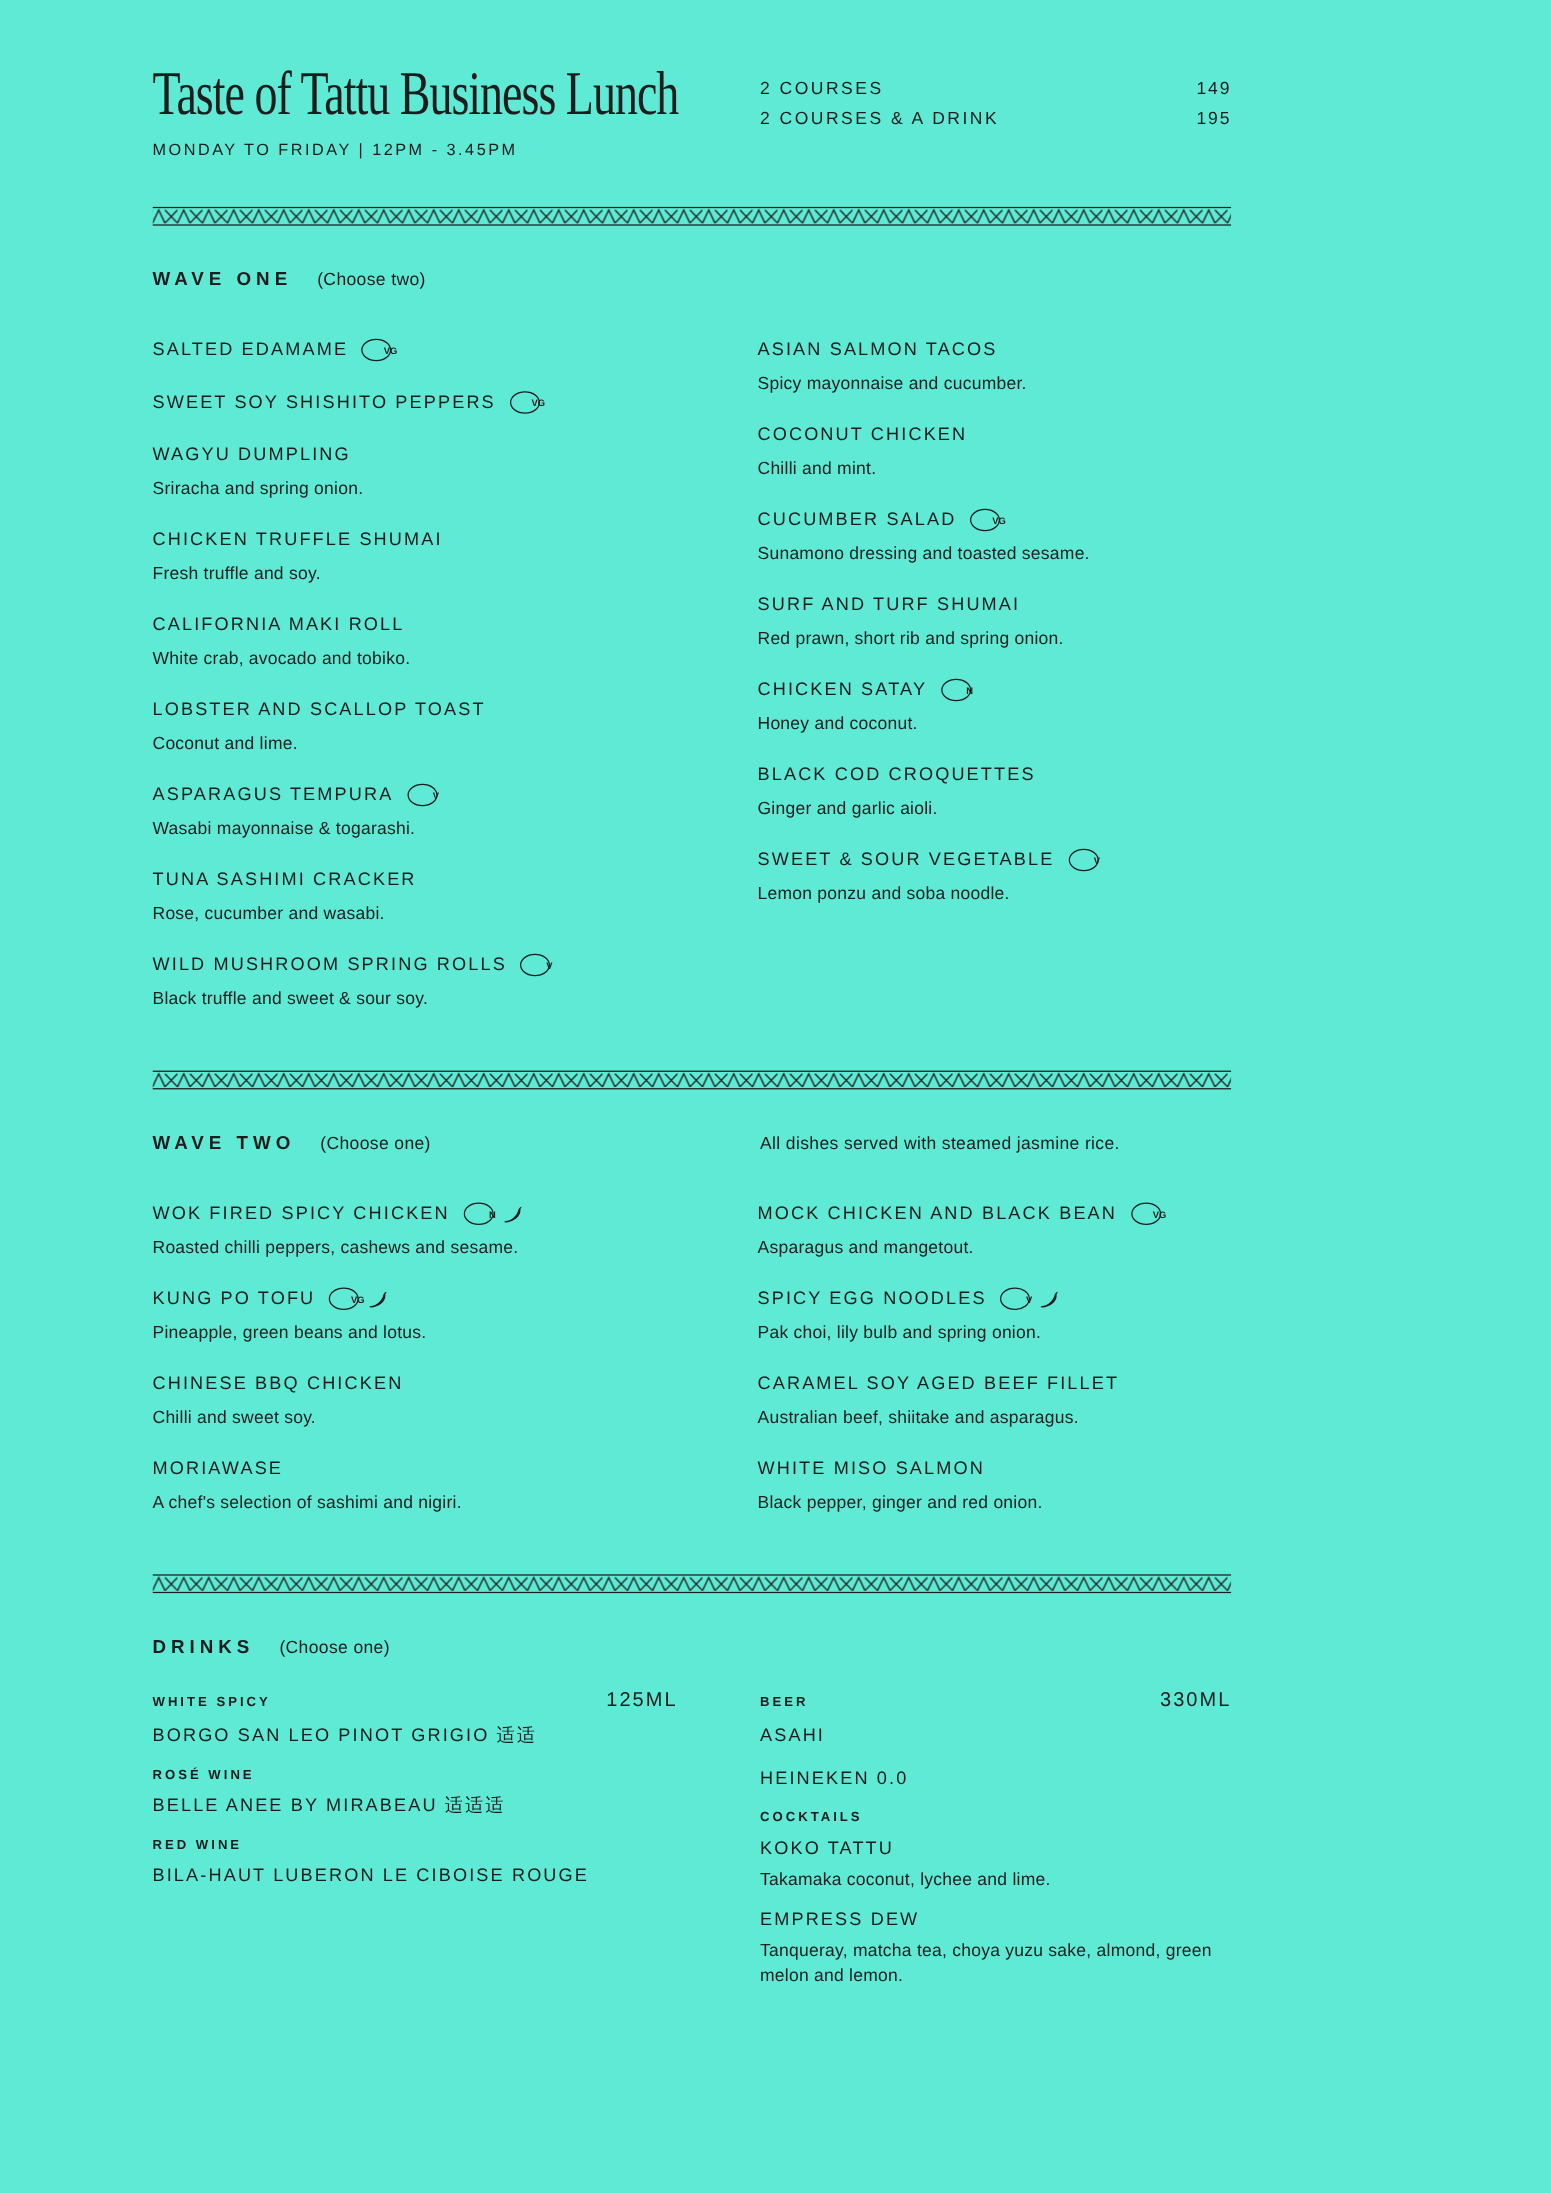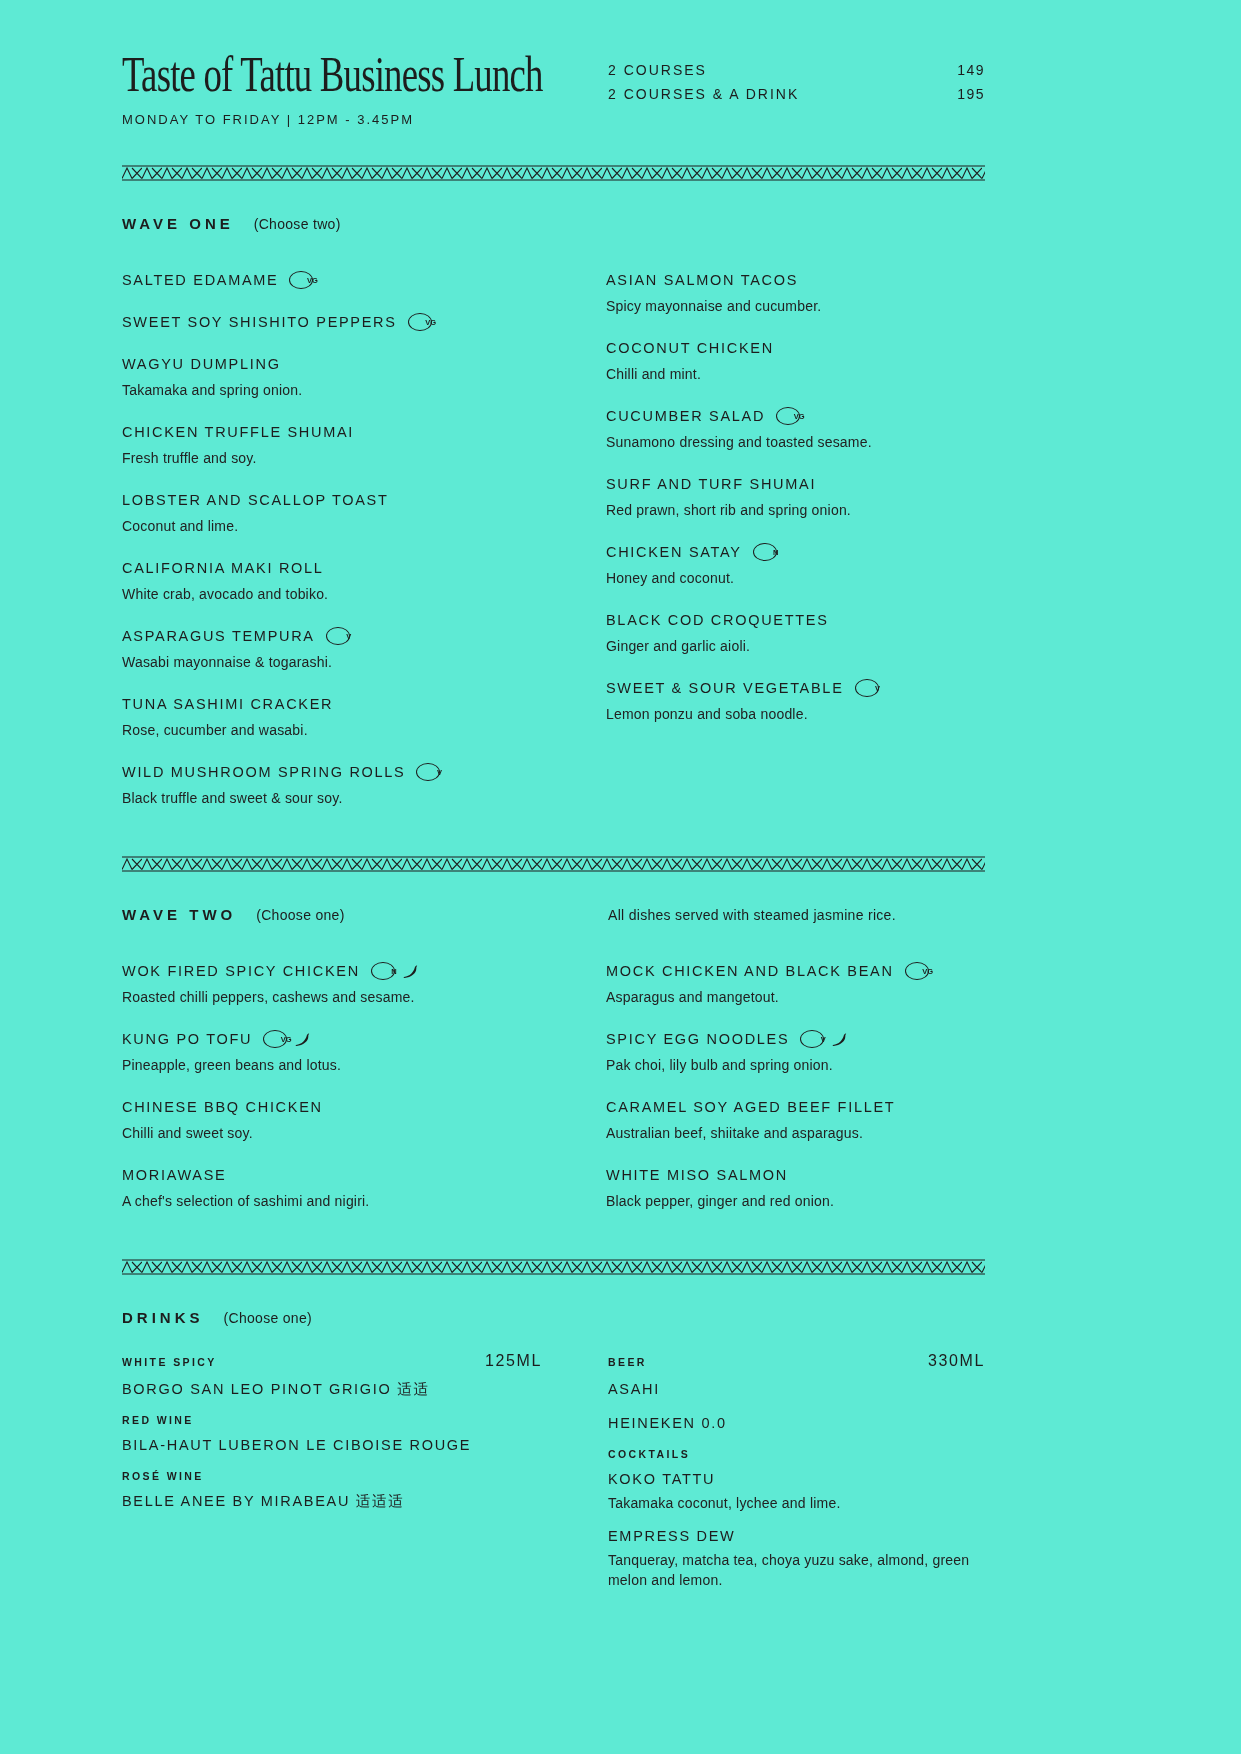--- a/index.html
+++ b/index.html
@@ -136,45 +136,45 @@
 
                 </div>
 
               </div>
 
               <div class="dish">
                 <div class="dish-name-row">
                   <span class="dish-name">WAGYU DUMPLING</span>
 
                 </div>
-                <div class="dish-desc">Takamaka and spring onion.</div>
+                <div class="dish-desc">Sriracha and spring onion.</div>
               </div>
 
               <div class="dish">
                 <div class="dish-name-row">
                   <span class="dish-name">CHICKEN TRUFFLE SHUMAI</span>
 
                 </div>
                 <div class="dish-desc">Fresh truffle and soy.</div>
               </div>
 
               <div class="dish">
                 <div class="dish-name-row">
+                  <span class="dish-name">CALIFORNIA MAKI ROLL</span>
+
+                </div>
+                <div class="dish-desc">White crab, avocado and tobiko.</div>
+              </div>
+
+              <div class="dish">
+                <div class="dish-name-row">
                   <span class="dish-name">LOBSTER AND SCALLOP TOAST</span>
 
                 </div>
                 <div class="dish-desc">Coconut and lime.</div>
-              </div>
-
-              <div class="dish">
-                <div class="dish-name-row">
-                  <span class="dish-name">CALIFORNIA MAKI ROLL</span>
-
-                </div>
-                <div class="dish-desc">White crab, avocado and tobiko.</div>
               </div>
 
               <div class="dish">
                 <div class="dish-name-row">
                   <span class="dish-name">ASPARAGUS TEMPURA</span>
 
                     <span class="badge">V</span>
 
                 </div>
                 <div class="dish-desc">Wasabi mayonnaise &amp; togarashi.</div>
@@ -413,39 +413,39 @@
 
                   <div class="drink">
                     <div class="drink-name">BORGO SAN LEO PINOT GRIGIO 适适</div>
 
                   </div>
 
               </div>
 
               <div class="drink-group">
                 <div class="group-head">
-                  <span class="group-cat">RED WINE</span>
-
-                </div>
-
-                  <div class="drink">
-                    <div class="drink-name">BILA-HAUT LUBERON LE CIBOISE ROUGE</div>
+                  <span class="group-cat">ROSÉ WINE</span>
+
+                </div>
+
+                  <div class="drink">
+                    <div class="drink-name">BELLE ANEE BY MIRABEAU 适适适</div>
 
                   </div>
 
               </div>
 
               <div class="drink-group">
                 <div class="group-head">
-                  <span class="group-cat">ROSÉ WINE</span>
-
-                </div>
-
-                  <div class="drink">
-                    <div class="drink-name">BELLE ANEE BY MIRABEAU 适适适</div>
+                  <span class="group-cat">RED WINE</span>
+
+                </div>
+
+                  <div class="drink">
+                    <div class="drink-name">BILA-HAUT LUBERON LE CIBOISE ROUGE</div>
 
                   </div>
 
               </div>
 
           </div>
 
           <div class="col">
 
               <div class="drink-group">

